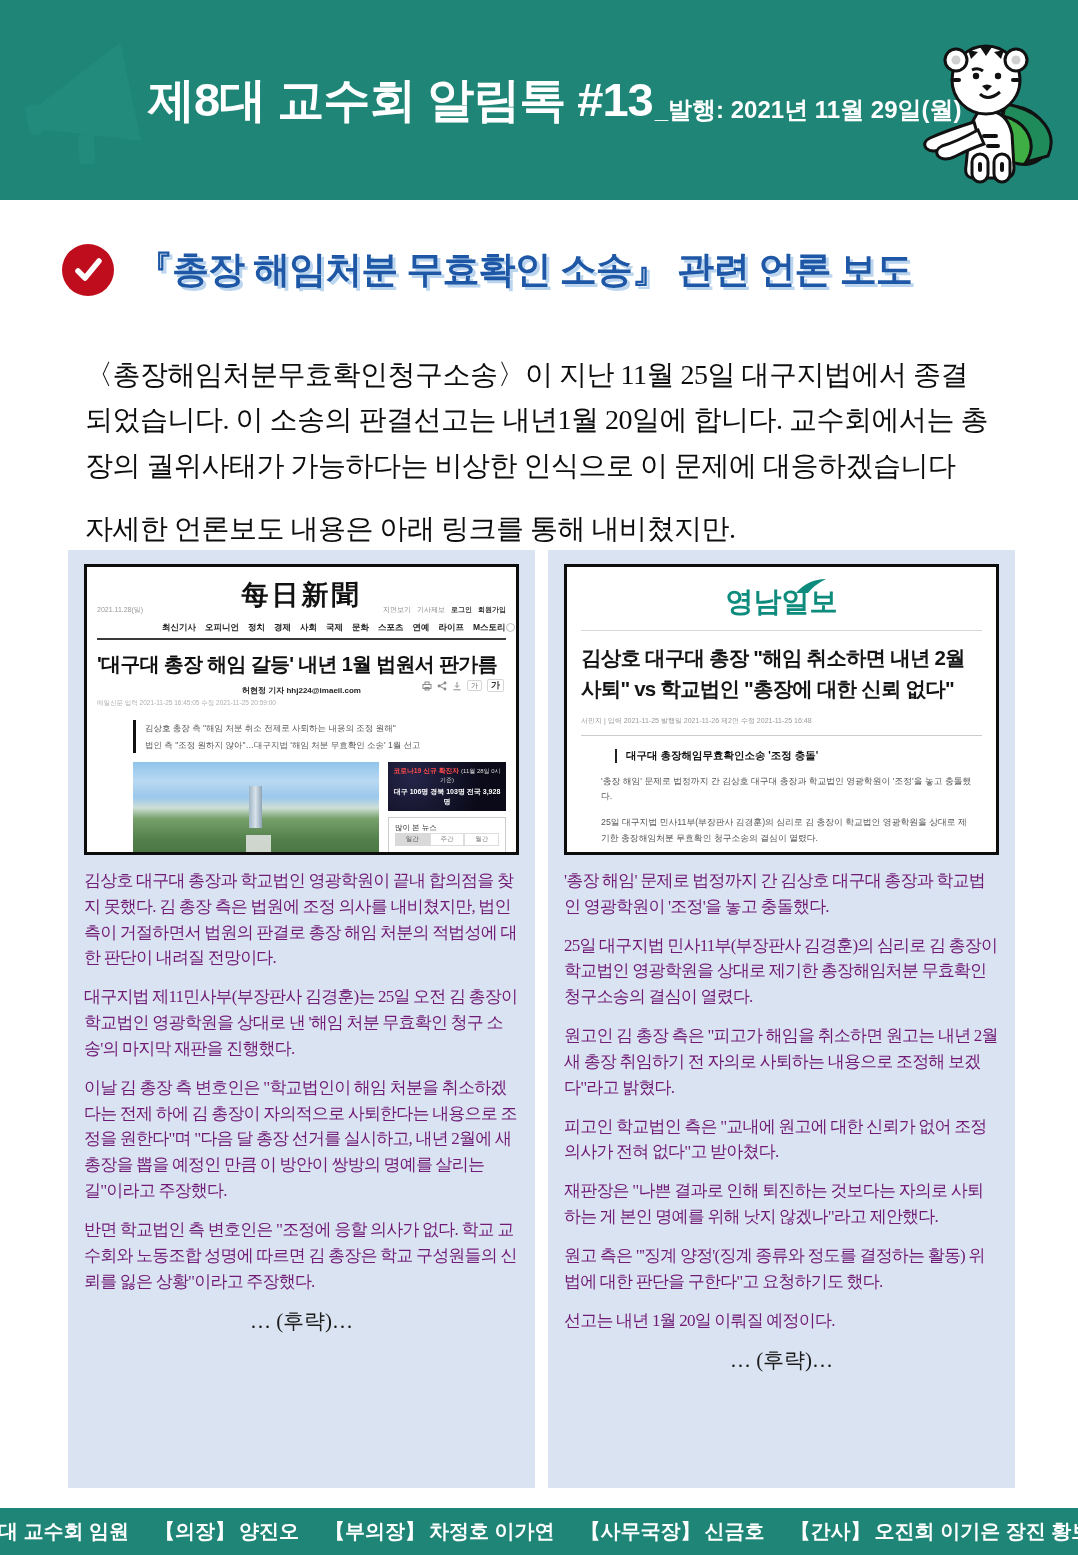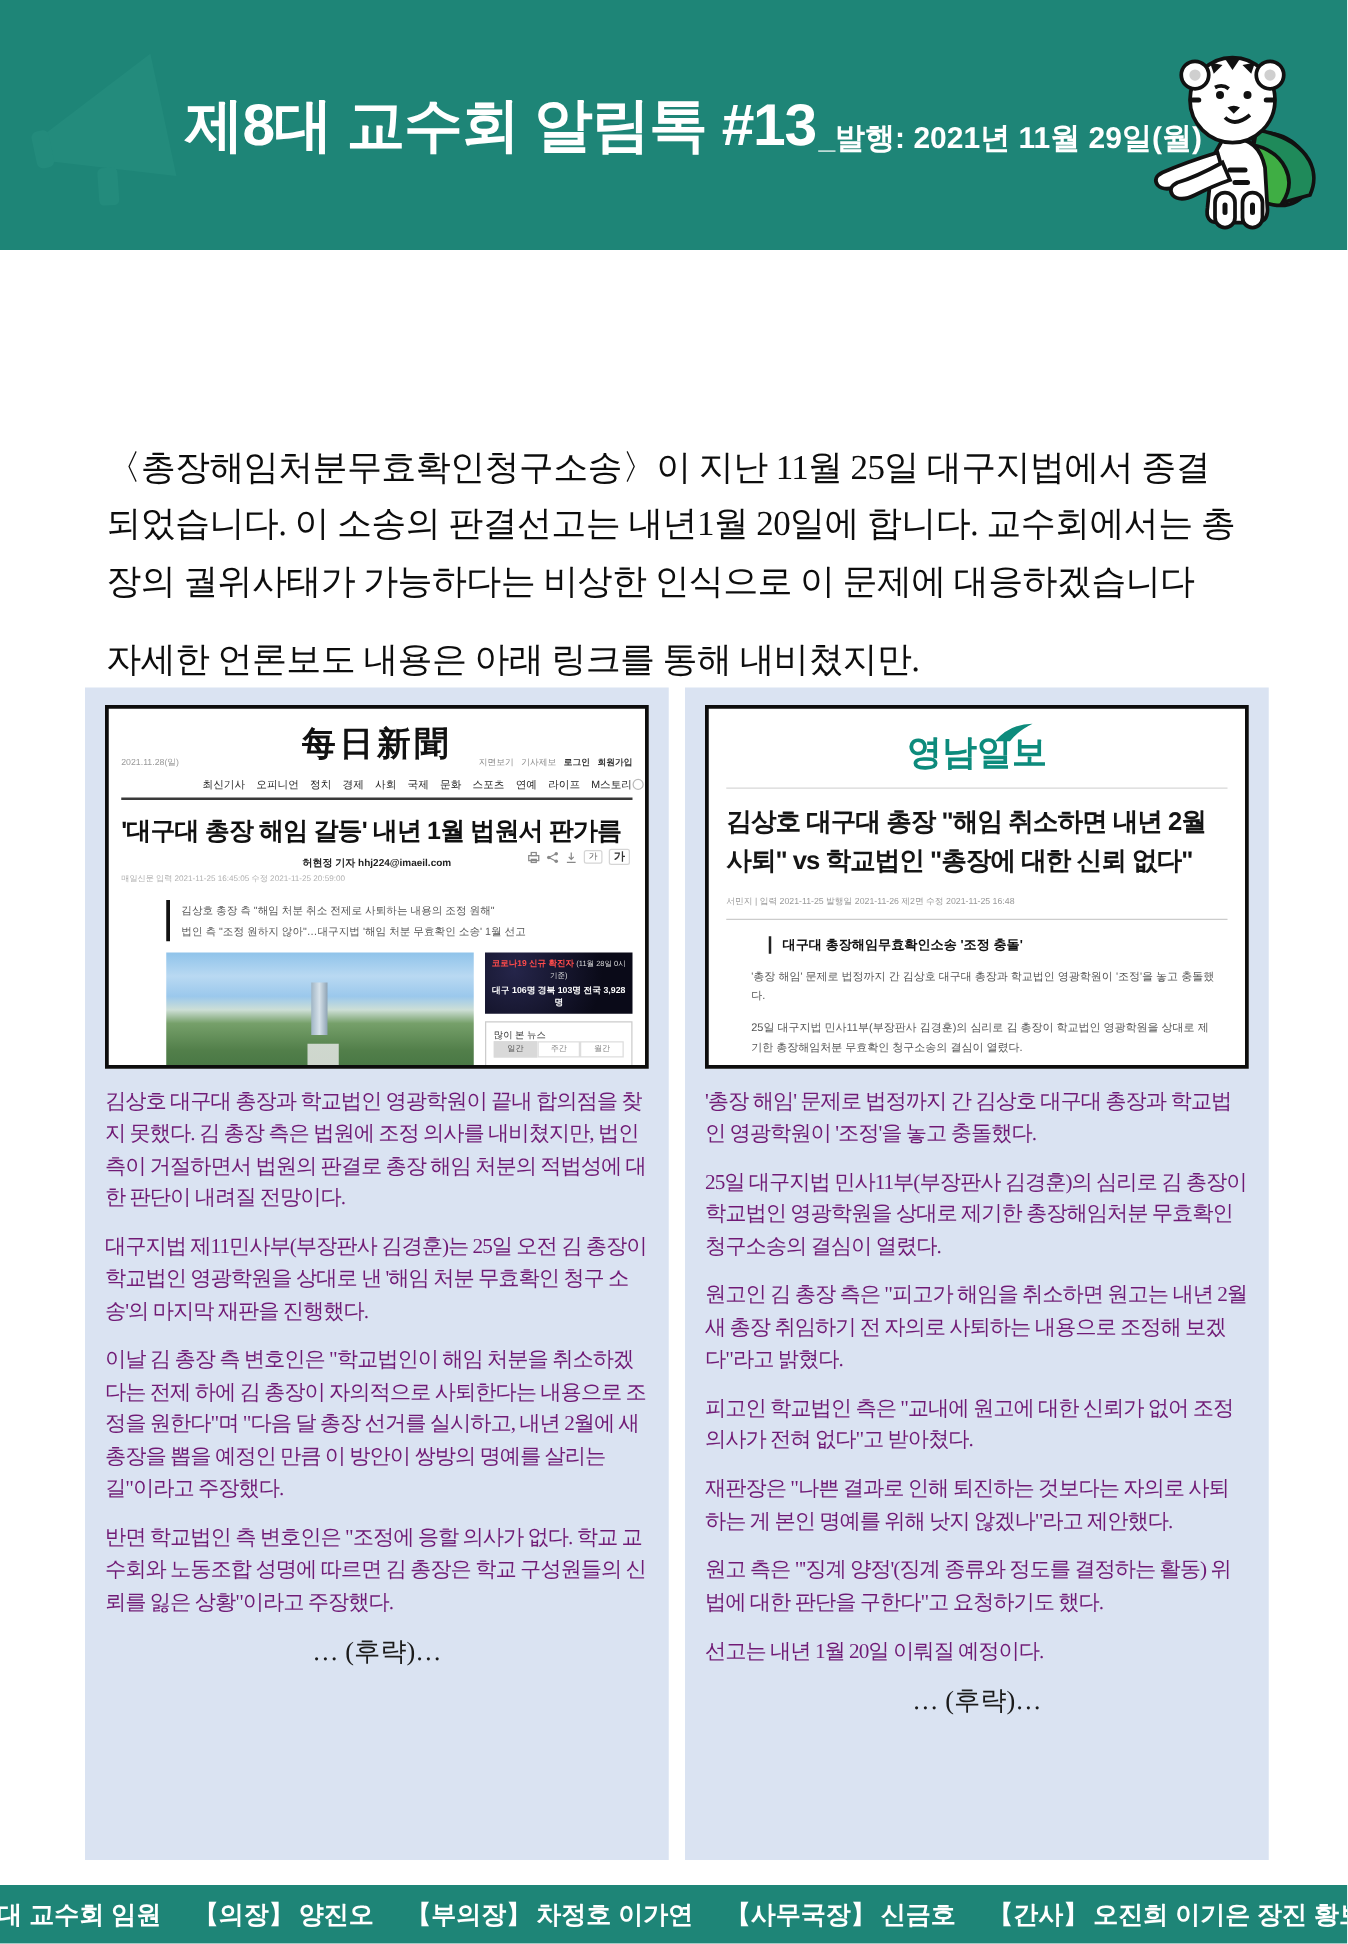--- a/index.html
+++ b/index.html
@@ -37,21 +37,21 @@
   .mae-top { position:relative; height:46px; }
   .mae-logo { text-align:center; font-family:Liberation Sans, sans-serif; font-weight:bold; font-size:27px; letter-spacing:3px; padding-top:6px; color:#111; }
   .mae-date { position:absolute; left:0; bottom:2px; font-size:7px; color:#999; }
   .mae-toplinks { position:absolute; right:0; bottom:2px; font-size:7px; color:#888; display:flex; gap:6px; }
   .mae-toplinks b { color:#333; font-weight:bold; }
   .mae-nav { display:flex; align-items:center; height:23px; border-bottom:2px solid #3a3a3a; font-size:8.5px; color:#222; }
   .burger { width:10px; display:flex; flex-direction:column; gap:2px; }
   .burger i { height:1.5px; background:#333; display:block; }
   .mae-nav .srch { margin-left:7px; }
   .mae-navitems { display:flex; gap:9px; margin-left:58px; }
-  .mae-navitems span { white-space:nowrap; }
+  .mae-navitems span { white-space:nowrap;font-weight:bold; }
   .socials { margin-left:auto; display:flex; gap:3px; }
   .soc { width:9px; height:9px; border-radius:50%; }
   .soc.o1 { border:1.5px solid #bbb; } .soc.red { background:#e02020; }
   .mae-headline { font-size:20px; font-weight:800; color:#101010; margin-top:11px; letter-spacing:-0.7px; white-space:nowrap; }
   .mae-byline { font-size:8px; font-weight:bold; color:#222; margin-top:7px;text-align:center; }
   .mae-meta { font-size:6.5px; color:#b0b0b0; margin-top:3px; }
   .mae-tools { position:absolute; right:12px; top:112px; display:flex; align-items:center; gap:5px; }
   .toolbox { border:1px solid #d5d5d5; border-radius:2px; padding:1px 3px; font-size:7px; color:#666; line-height:1; display:flex; align-items:center; }
   .mae-quote { margin:12px 0 9px 36px; padding-left:9px; border-left:3px solid #111; font-size:8.5px; color:#555; line-height:1.95; }
   .mae-content { display:flex; margin-left:36px; gap:9px; height:135px; }
@@ -139,20 +139,28 @@
       <path d="M74 52 Q79 49 84 52 L79 57 Z" fill="#111"></path>
       <path d="M72 60 Q80 68 92 58" stroke="#111" stroke-width="3" fill="none"></path>
 
       <rect x="74" y="100" width="16" height="4" rx="2" fill="#111"></rect>
       <rect x="78" y="110" width="14" height="4" rx="2" fill="#111"></rect>
       <rect x="70" y="128" width="4" height="10" rx="2" fill="#111"></rect>
       <rect x="92" y="128" width="4" height="10" rx="2" fill="#111"></rect>
     </svg>
   </div>
 
+  <div class="sec-row">
+    <div class="check-circle">
+      <svg width="30" height="30" viewBox="0 0 30 30">
+          <path d="M5 16 L12 23 L26 6" stroke="#fff" stroke-width="5.5" fill="none" stroke-linecap="round" stroke-linejoin="round"></path>
+        </svg>
+    </div>
+    <div class="sec-title">『총장 해임처분 무효확인 소송』 관련 언론 보도</div>
+  </div>
 
   <div class="intro">
     <p>〈총장해임처분무효확인청구소송〉이 지난 11월 25일 대구지법에서 종결되었습니다. 이 소송의 판결선고는 내년1월 20일에 합니다. 교수회에서는 총장의 궐위사태가 가능하다는 비상한 인식으로 이 문제에 대응하겠습니다</p>
     <p>자세한 언론보도 내용은 아래 링크를 통해 내비쳤지만.</p>
   </div>
 
   <div class="panel left">
     <div class="newscard mae">
       <div class="mae-top">
         <div class="mae-logo">每日新聞</div>

